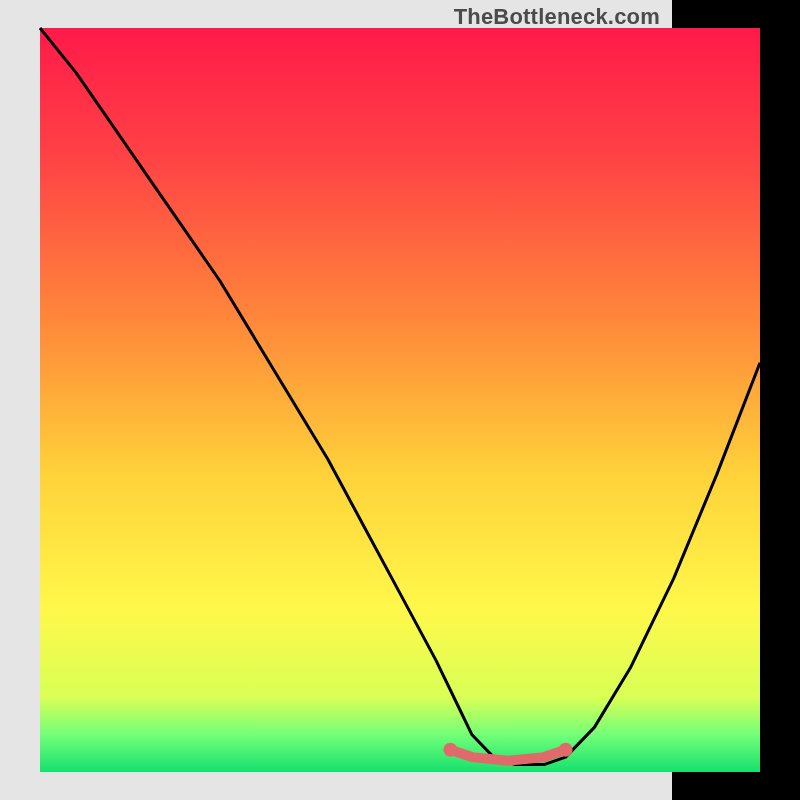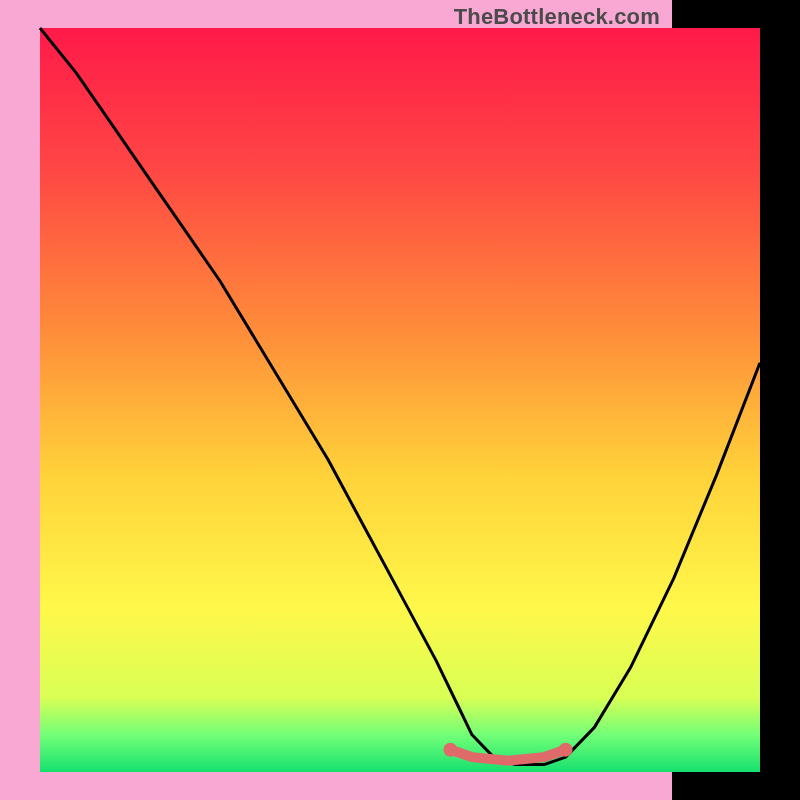--- a/index.html
+++ b/index.html
@@ -7,21 +7,21 @@
     padding: 0;
     width: 800px;
     height: 800px;
     background: #000;
     overflow: hidden;
   }
   .stage {
     position: relative;
     width: 672px;
     height: 800px;
-    background: #f9a8d4;
+    background: #e5e5e5;
   }
   .watermark {
     position: absolute;
     top: 4px;
     right: 12px;
     font-family: Arial, Helvetica, sans-serif;
     font-size: 22px;
     font-weight: 600;
     color: #4b4b4b;
     letter-spacing: 0.2px;

